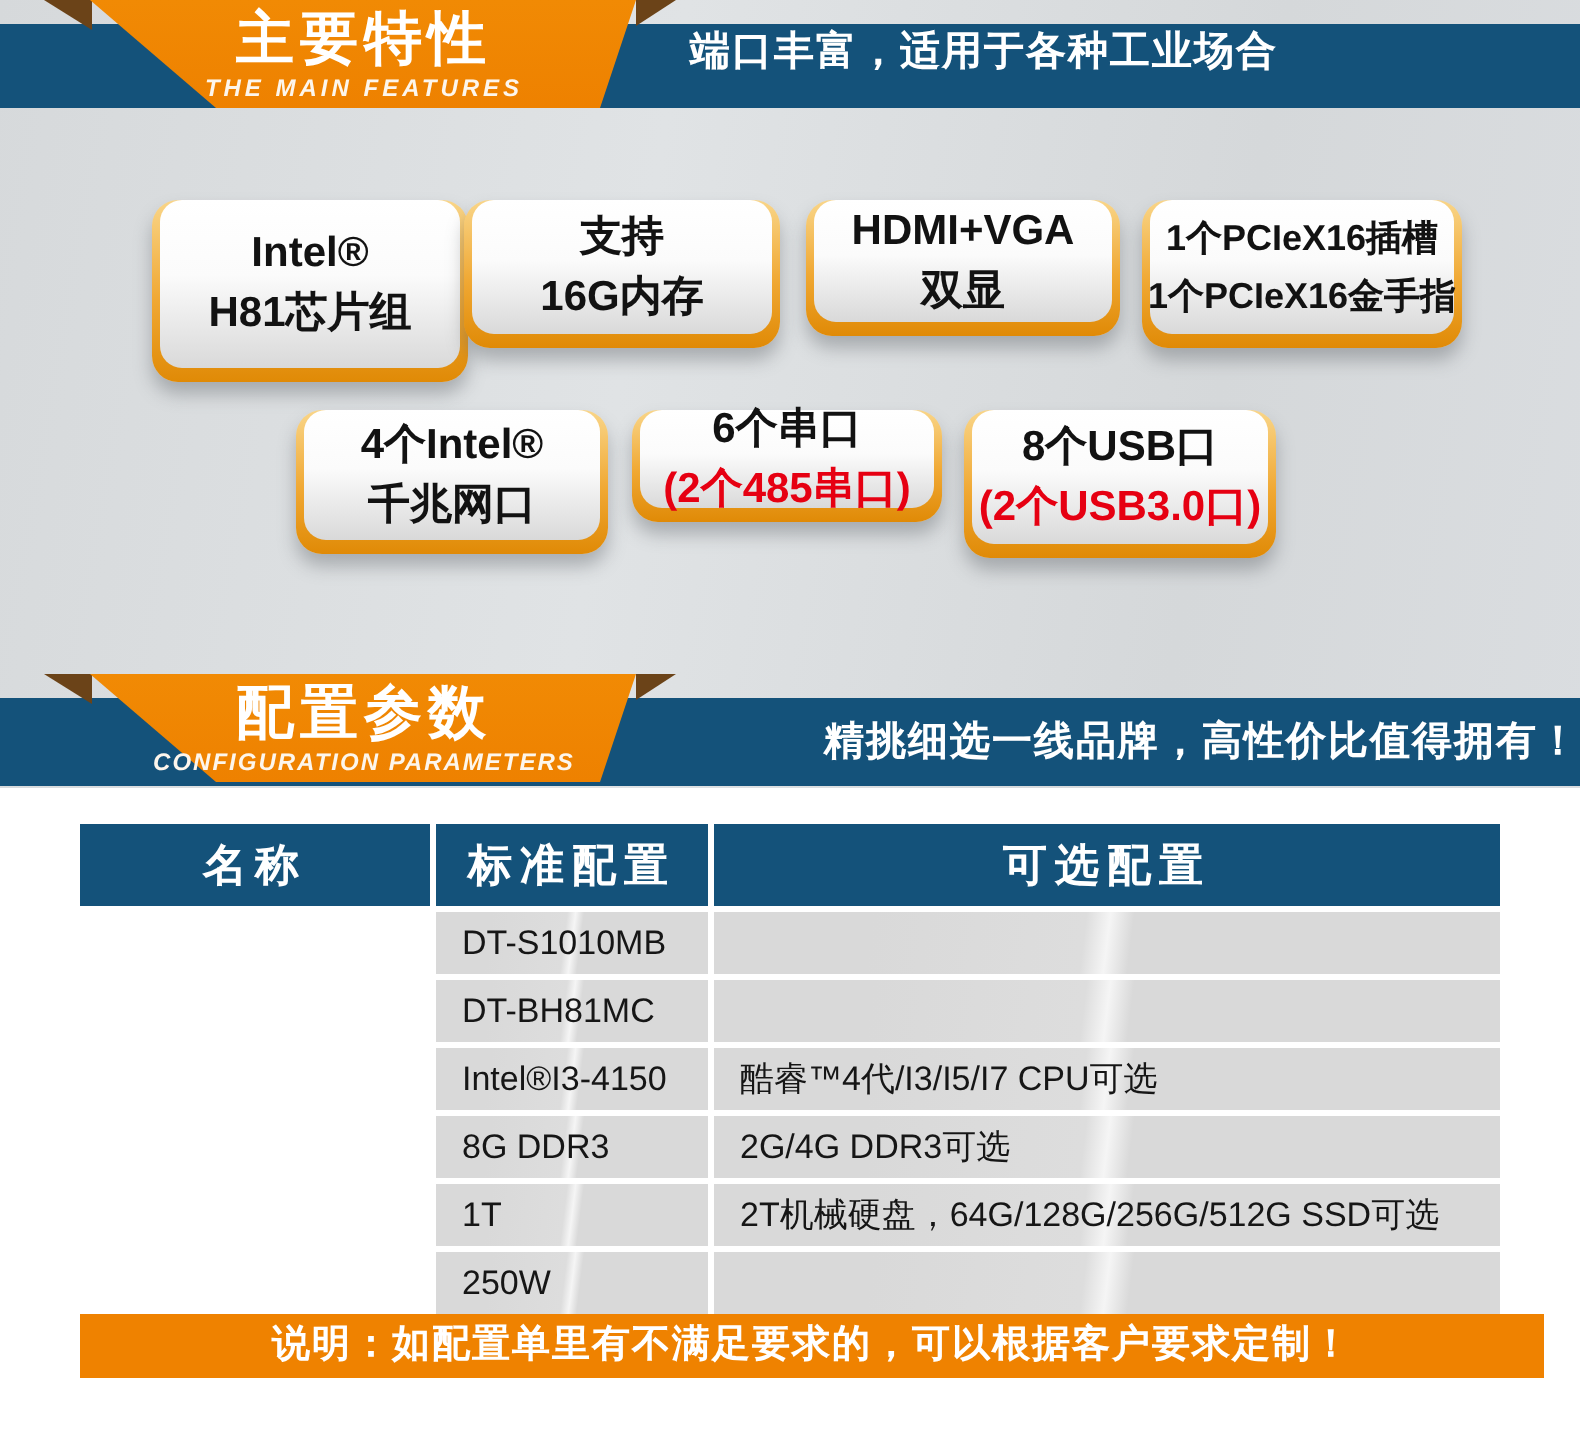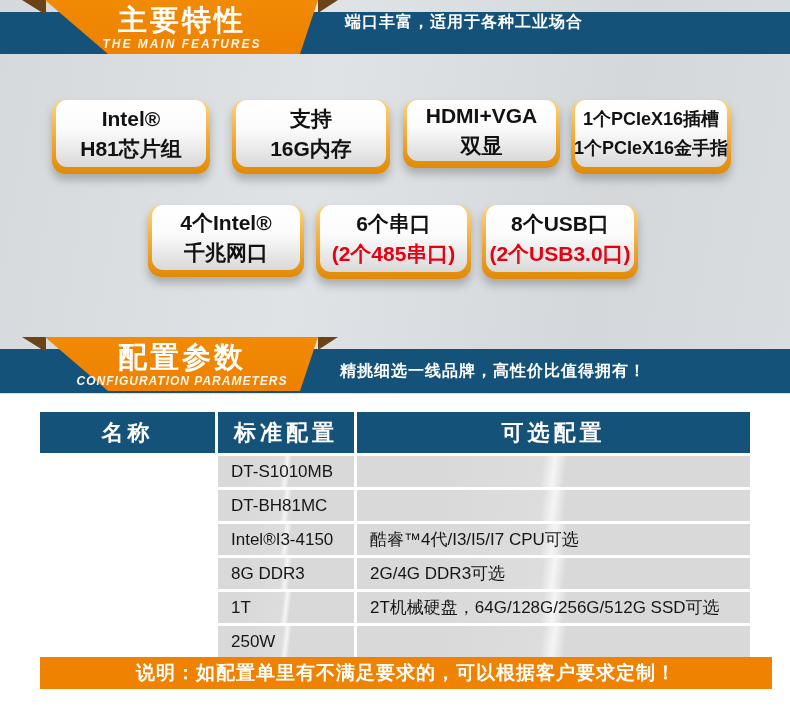--- a/index.html
+++ b/index.html
@@ -9,21 +9,21 @@
     background:#ffffff;
   }
   
   .gray-zone{
     position:absolute;left:0;top:0;width:790px;height:394px;
     background:linear-gradient(100deg,#d6d9db 0%,#e0e3e5 40%,#d5d8da 75%,#dadde0 100%);
   }
   
   .bluebar{position:absolute;left:0;width:790px;background:#14527a;z-index:1;}
   .bluebar .bartext{
-    color:#ffffff;font-weight:bold;font-size:16px;letter-spacing:1px;
+    color:#ffffff;font-weight:bold;font-size:20px;letter-spacing:1px;
     padding-left:345px;white-space:nowrap;
   }
   .ribbon{position:absolute;left:22px;width:318px;height:57px;z-index:2;}
   .ribbon .fold{position:absolute;background:#6b4318;}
   .ribbon .fold.left{left:0;top:0;width:24px;height:15px;
     clip-path:polygon(0 0,100% 0,100% 100%);}
   .ribbon .fold.right{left:296px;top:0;width:20px;height:13px;
     clip-path:polygon(0 0,100% 0,0 100%);}
   .ribbon .trapezoid{
     position:absolute;left:0;top:0;width:318px;height:54px;
@@ -81,21 +81,21 @@
   <div class="ribbon" style="top:0;">
     <div class="fold left"></div>
     <div class="fold right"></div>
     <div class="trapezoid"></div>
     <div class="rtext">
       <div class="cn">主要特性</div>
       <div class="en">THE MAIN FEATURES</div>
     </div>
   </div>
 
-  <div class="card" style="left:52px;top:100px;width:158px;height:74px;">
+  <div class="card" style="left:76px;top:100px;width:158px;height:91px;">
     <div class="inner">
       <div class="ln">Intel®</div>
       <div class="ln">H81芯片组</div>
     </div>
   </div>
   <div class="card" style="left:232px;top:100px;width:158px;height:74px;">
     <div class="inner">
       <div class="ln">支持</div>
       <div class="ln">16G内存</div>
     </div>
@@ -112,35 +112,35 @@
       <div class="ln">1个PCIeX16金手指</div>
     </div>
   </div>
 
   <div class="card" style="left:148px;top:205px;width:156px;height:72px;">
     <div class="inner">
       <div class="ln">4个Intel®</div>
       <div class="ln">千兆网口</div>
     </div>
   </div>
-  <div class="card" style="left:316px;top:205px;width:155px;height:74px;">
+  <div class="card" style="left:316px;top:205px;width:155px;height:56px;">
     <div class="inner">
       <div class="ln">6个串口</div>
       <div class="ln red">(2个485串口)</div>
     </div>
   </div>
   <div class="card" style="left:482px;top:205px;width:156px;height:74px;">
     <div class="inner">
       <div class="ln">8个USB口</div>
       <div class="ln red">(2个USB3.0口)</div>
     </div>
   </div>
 
   <div class="bluebar" style="top:349px;height:44px;">
-    <div class="bartext" style="padding-left:340px;line-height:44px;">精挑细选一线品牌，高性价比值得拥有！</div>
+    <div class="bartext" style="padding-left:340px;line-height:44px;text-align:right;">精挑细选一线品牌，高性价比值得拥有！</div>
   </div>
   <div class="ribbon" style="top:337px;">
     <div class="fold left"></div>
     <div class="fold right"></div>
     <div class="trapezoid"></div>
     <div class="rtext">
       <div class="cn">配置参数</div>
       <div class="en" style="letter-spacing:1px;">CONFIGURATION PARAMETERS</div>
     </div>
   </div>

